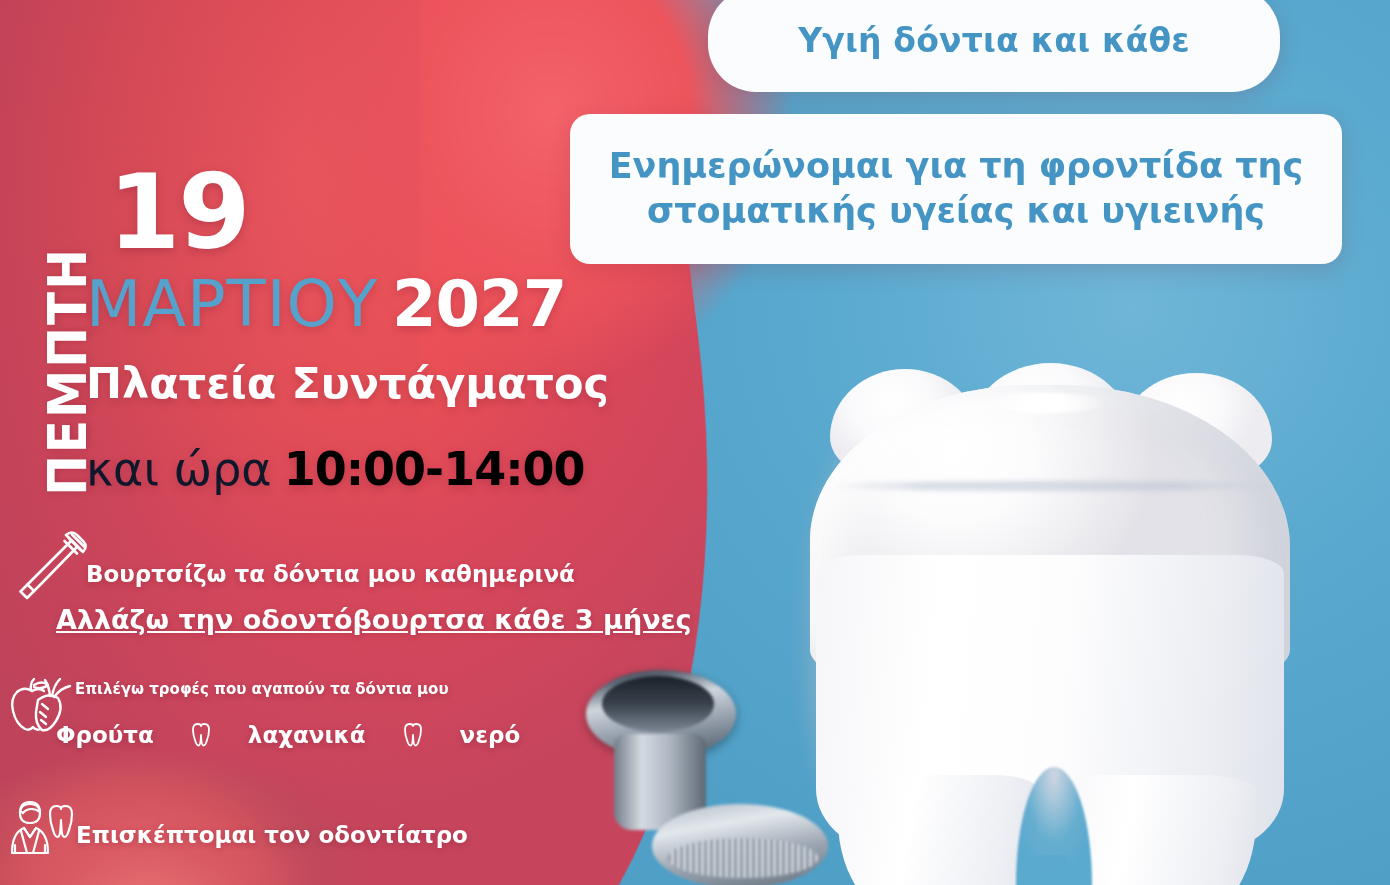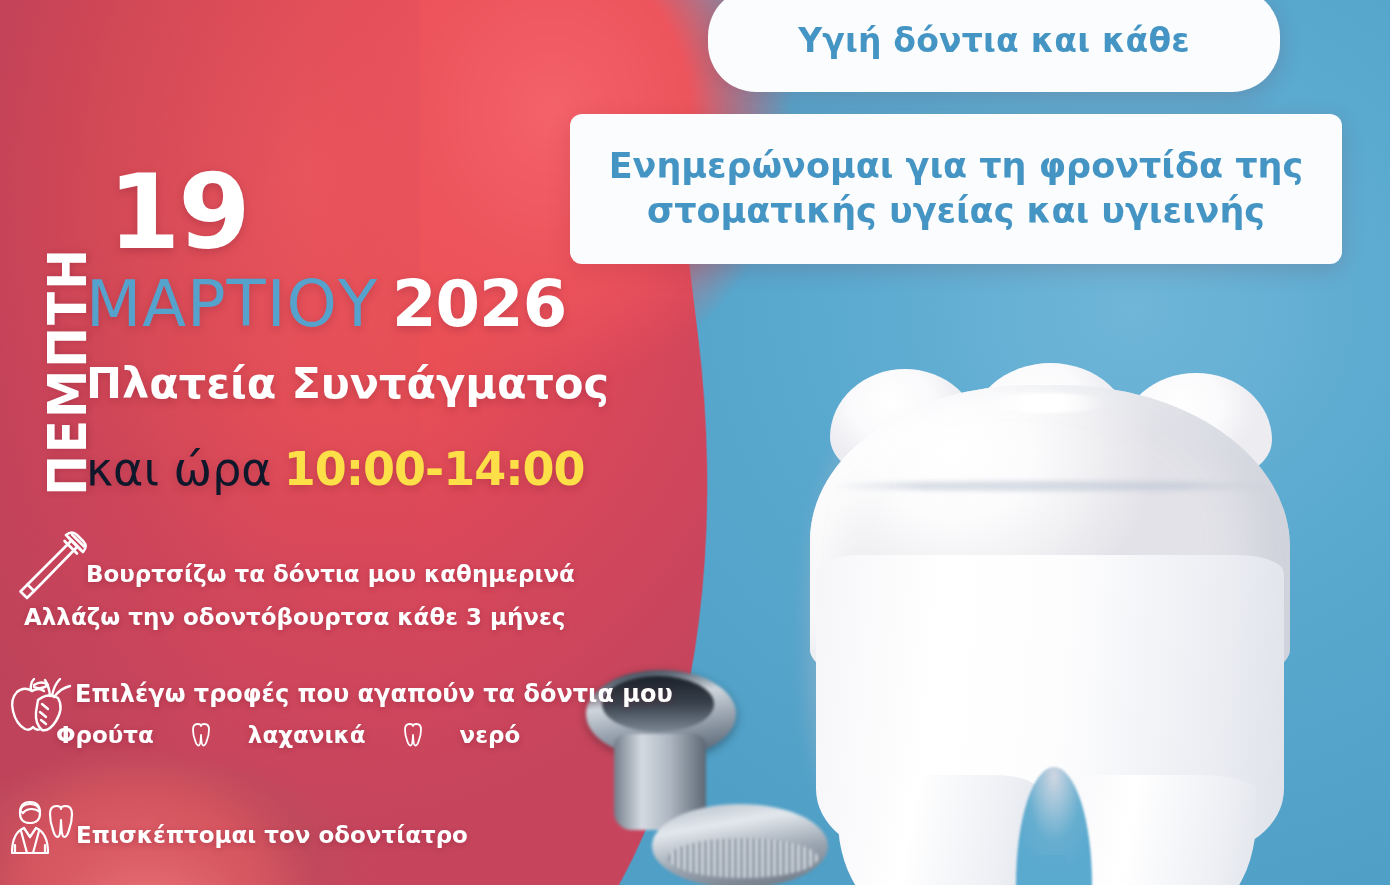--- a/index.html
+++ b/index.html
@@ -169,21 +169,21 @@
   }
   #bubble-1{
     left:708px; top:-12px; width:572px; height:104px;
     font-size:33px; letter-spacing:.2px;
     border-radius:48px;
   }
   #bubble-2{
     left:570px; top:114px; width:772px; height:150px;
     font-size:35px; line-height:1.28;
     padding:0 26px;
-    border-radius:12px;
+    border-radius:20px;
   }
   #bubble-2 .lines{ display:block; }
   #bubble-2 .lines span{ display:block; }
 
   
   .weekday{
     position:absolute;
     left:-73px; top:340px;
     width:280px;
     transform:rotate(-90deg);
@@ -222,39 +222,39 @@
     color:#ffffff; font-size:25px; font-weight:bold;
     white-space:nowrap;
     text-shadow:0 2px 6px rgba(120,25,45,.30);
   }
   .timeline{
     position:absolute; left:86px; top:444px;
     font-size:46px; white-space:nowrap; line-height:1.1;
     text-shadow:0 3px 8px rgba(120,25,45,.28);
   }
   .timeline .lbl{ color:#0f172a; font-weight:normal; }
-  .timeline .val{ color:#fde047; font-weight:bold; margin-left:12px; letter-spacing:-1px;}
+  .timeline .val{ color:#000000; font-weight:bold; margin-left:12px; letter-spacing:-1px;}
 
   
   .tips{ position:absolute; left:0; top:525px; width:600px; }
   .tip{ position:relative; }
   .tip-icon{ position:absolute; }
   .tip-line{
     color:#ffffff; font-weight:bold;
     white-space:nowrap;
     text-shadow:0 2px 6px rgba(120,25,45,.33);
   }
 
   #tip-brush .tip-icon{ left:14px; top:6px; }
   #tip-brush .l1{ position:absolute; left:86px; top:36px; font-size:23px;text-align:center; }
-  #tip-brush .l2{ position:absolute; left:24px; top:79px; font-size:23px; }
+  #tip-brush .l2{ position:absolute; left:56px; top:79px; font-size:27px;text-decoration:underline; }
 
   #tip-food{ margin-top:0; }
   #tip-food .tip-icon{ left:8px; top:149px; }
-  #tip-food .l1{ position:absolute; left:75px; top:155px; font-size:24px; }
+  #tip-food .l1{ position:absolute; left:75px; top:155px; font-size:15px; }
   #tip-food .l2{ position:absolute; left:56px; top:197px; font-size:23px;
                  display:flex; align-items:center; gap:36px; }
   .tooth-bullet{ display:inline-flex; }
 
   #tip-dentist .tip-icon{ left:8px; top:272px; }
   #tip-dentist .l1{ position:absolute; left:76px; top:297px; font-size:23px; }
 
   svg{ display:block; }
 </style>
 </head>
@@ -301,21 +301,21 @@
       <span>Ενημερώνομαι για τη φροντίδα της</span>
       <span>στοματικής υγείας και υγιεινής</span>
     </span>
   </div>
 
   <div class="weekday">ΠΕΜΠΤΗ</div>
 
   <div class="daynum">19</div>
 
   <div class="monthline">
-    <span class="month">ΜΑΡΤΙΟΥ</span><span class="year">2026</span>
+    <span class="month">ΜΑΡΤΙΟΥ</span><span class="year">2027</span>
   </div>
 
   <div class="venue">Πλατεία Συντάγματος</div>
 
 
   <div class="timeline">
     <span class="lbl">και ώρα</span><span class="val">10:00-14:00</span>
   </div>
 
   <div class="tips">

